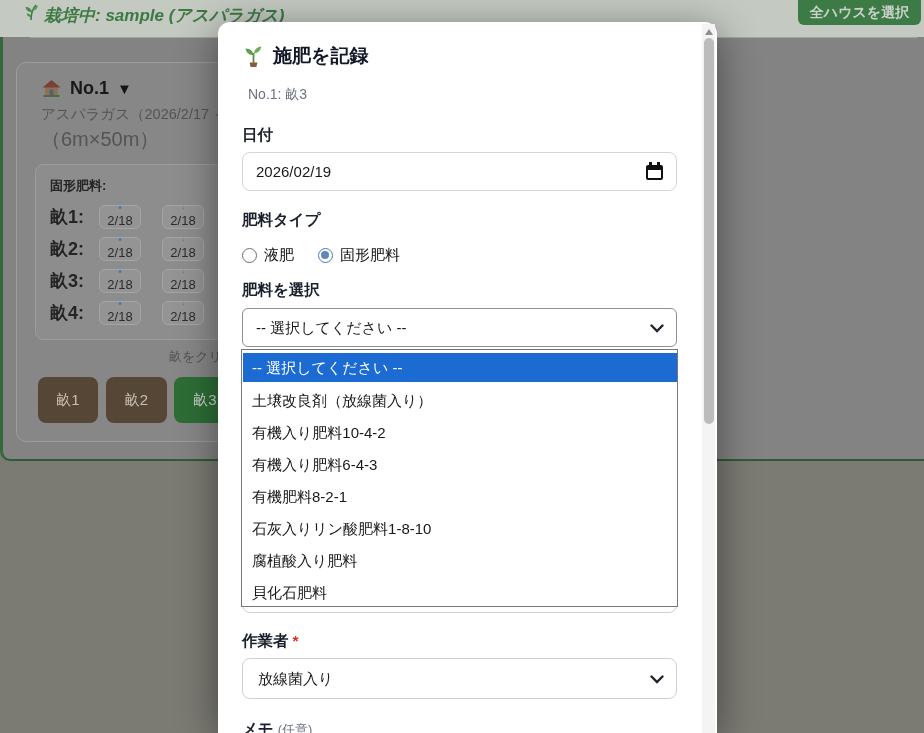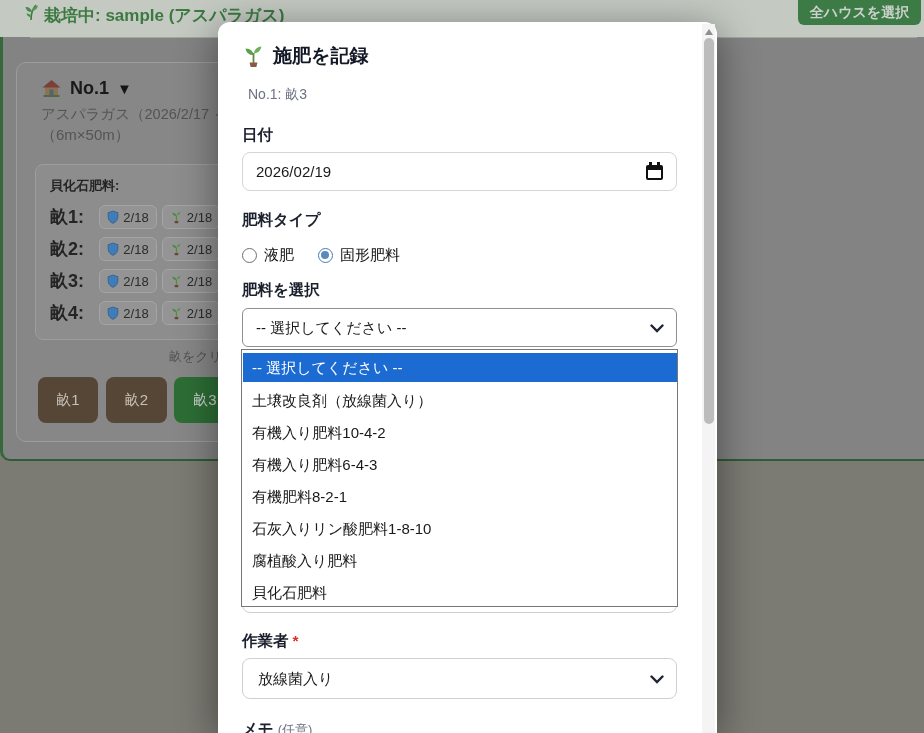--- a/index.html
+++ b/index.html
@@ -5,42 +5,42 @@
   * { margin:0; padding:0; box-sizing:border-box; }
   html,body { width:924px; height:733px; }
   body { font-family:"Liberation Sans","DejaVu Sans",sans-serif; }
   .page { position:relative; width:924px; height:733px; background:#7b7a73; overflow:hidden; }
 
   
   .outer-card { position:absolute; left:0; top:0; width:924px; height:461px;
     background:#838383; border-left:3px solid #35683a; border-bottom:2px solid #2e5c33;
     border-bottom-left-radius:10px; }
   .topbar { position:absolute; left:0; top:0; width:924px; height:37px; background:#c4c9c2; }
-  .topbar-title { position:absolute; left:44px; top:4px; font-size:17px; font-weight:bold; color:#3c7a42; }
+  .topbar-title { position:absolute; left:44px; top:4px; font-size:17px; font-weight:bold; color:#3c7a42;font-style:italic; }
   .herb-ic { position:absolute; left:22px; top:3px; }
   .select-all-btn { position:absolute; left:798px; top:-6px; width:123px; height:31px;
     background:#3c7b45; border:none; border-radius:6px; color:#ccd1cb; font-weight:bold;
     font-size:14px; text-align:center; line-height:36px; cursor:pointer; }
   .top-divider { position:absolute; left:30px; top:37px; width:887px; height:1px; background:#a2a7a0; }
 
   .house-card { position:absolute; left:16px; top:62px; width:314px; height:380px;
     background:#878787; border:1px solid #9c9c9c; border-radius:10px; }
   .house-head { position:absolute; left:24px; top:13px; height:24px; display:flex; align-items:center; gap:8px; cursor:pointer; }
   .house-name { font-size:18px; font-weight:bold; color:#191919; }
   .collapse-caret { font-size:15px; color:#141414; }
   .house-sub1 { position:absolute; left:24px; top:42px; font-size:14.5px; color:#545454; }
-  .house-sub2 { position:absolute; left:24px; top:63px; font-size:15px; color:#545454; }
+  .house-sub2 { position:absolute; left:24px; top:63px; font-size:20px; color:#545454; }
 
   .recent-box { position:absolute; left:18px; top:101px; width:282px; height:176px;
     background:#8d8d8d; border:1px solid #9d9d9d; border-radius:8px; }
   .recent-label { position:absolute; left:14px; top:12px; font-size:13px; font-weight:bold; color:#242424; }
   .recent-row-label { position:absolute; left:14px; font-size:18px; font-weight:bold; color:#242424; line-height:24px; }
-  .badge { position:absolute; width:58px; height:24px; background:#949494; border:1px solid #a5a5a5;
+  .badge { position:absolute; width:42px; height:24px; background:#949494; border:1px solid #a5a5a5;
     border-radius:6px; display:flex; align-items:center; justify-content:center; gap:4px;
-    font-size:13px; color:#2b2b2b; cursor:pointer; }
+    font-size:13px; color:#2b2b2b; cursor:pointer;flex-direction:column; }
   .hint-text { position:absolute; left:152px; top:285px; font-size:13px; color:#4f534f; }
   .row-btn { position:absolute; top:314px; height:46px; border:none; border-radius:8px;
     font-size:15px; cursor:pointer; }
   .row-btn.brown { background:#564636; color:#c7c0b5; }
   .row-btn.green { background:#2d6e35; color:#cdd2cc; }
 
   
   .modal { position:absolute; left:218px; top:22px; width:499px; height:711px; background:#ffffff;
     border-radius:12px 12px 0 0; box-shadow:0 8px 40px rgba(0,0,0,0.45); }
   .modal-title-row { position:absolute; left:24px; top:21px; display:flex; align-items:center; gap:8px; }
@@ -118,21 +118,21 @@
         <rect x="8.5" y="11.5" width="4" height="5.5" fill="#54636e"></rect>
         <rect x="2.5" y="17" width="16" height="2" fill="#4f6b46"></rect>
       </svg>
       <span class="house-name">No.1</span>
       <span class="collapse-caret">▼</span>
     </div>
     <div class="house-sub1">アスパラガス（2026/2/17 ～</div>
     <div class="house-sub2">（6m×50m）</div>
 
     <div class="recent-box">
-      <div class="recent-label">貝化石肥料:</div>
+      <div class="recent-label">固形肥料:</div>
 
       <div class="recent-row-label" style="top:40px">畝1:</div>
       <div class="badge" style="left:63px;top:40px">
         <svg width="12" height="14" viewBox="0 0 16 18">
             <path d="M8 1 L14.5 3.2 V8.5 C14.5 13 11.5 16 8 17.3 C4.5 16 1.5 13 1.5 8.5 V3.2 Z" fill="#3f7cba" stroke="#2d5a8a" stroke-width="1"></path>
           </svg>
         <span>2/18</span>
       </div>
       <div class="badge" style="left:126px;top:40px">
         <svg width="13" height="14" viewBox="0 0 16 18">

